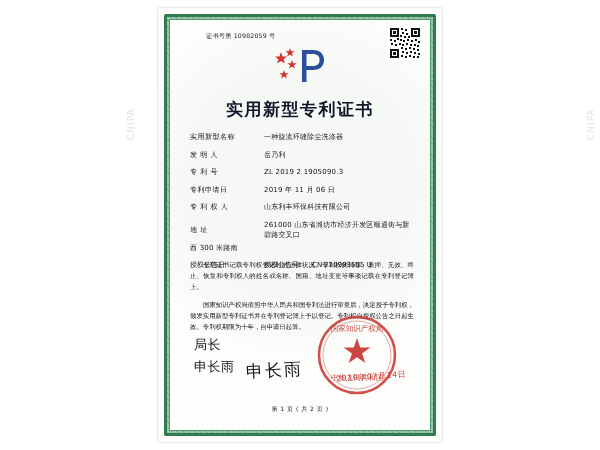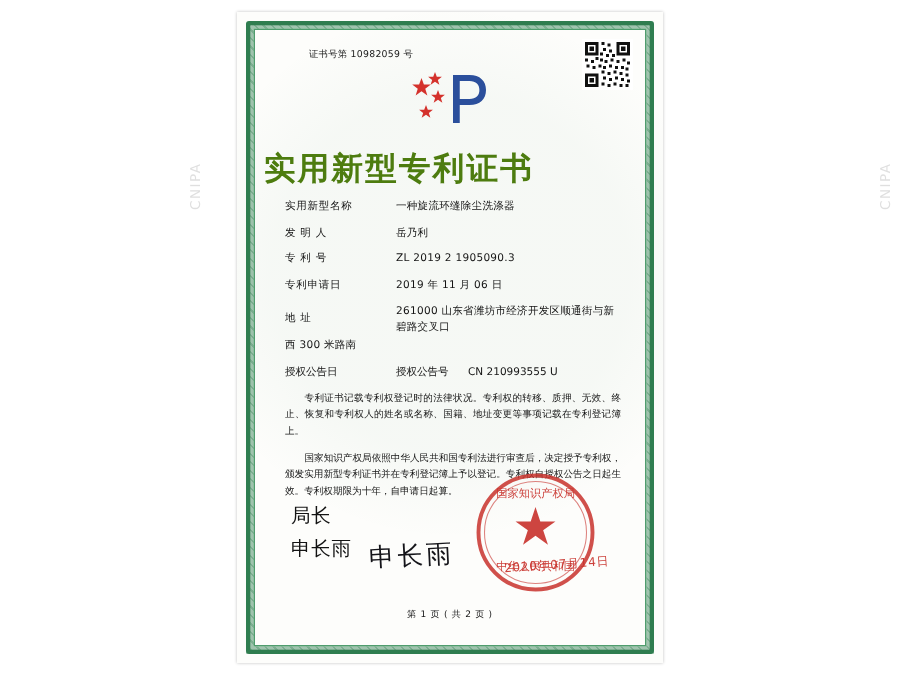--- a/index.html
+++ b/index.html
@@ -104,25 +104,25 @@
     height: 40px;
   }
   .logo svg { display:block; }
 
   
   .title {
     position: absolute;
     left: 0;
     right: 0;
     top: 74px;
-    text-align: left;
+    text-align: center;
     font-family: "DejaVu Serif", serif;
-    font-size: 21px;
+    font-size: 17px;
     font-weight: bold;
-    color: #4d7c0f;
+    color: #0f172a;
     letter-spacing: 1.5px;
   }
 
   
   .fields {
     position: absolute;
     left: 14px;
     right: 8px;
     top: 108px;
     font-size: 7px;
@@ -343,20 +343,24 @@
           <div class="fvalue">岳乃利</div>
         </div>
         <div class="frow">
           <div class="flabel">专 利 号</div>
           <div class="fvalue">ZL 2019 2 1905090.3</div>
         </div>
         <div class="frow">
           <div class="flabel">专利申请日</div>
           <div class="fvalue">2019 年 11 月 06 日</div>
         </div>
+        <div class="frow">
+          <div class="flabel">专 利 权 人</div>
+          <div class="fvalue">山东利丰环保科技有限公司</div>
+        </div>
         <div class="frow tight">
           <div class="flabel">地 址</div>
           <div class="fvalue">261000 山东省潍坊市经济开发区顺通街与新碧路交叉口</div>
         </div>
         <div class="faddr2">西 300 米路南</div>
         <div class="frow two">
           <div class="flabel2">授权公告日</div>
           <div style="flex:0 0 48px">授权公告号</div>
           <div style="flex:1 1 auto">CN 210993555 U</div>
         </div>

